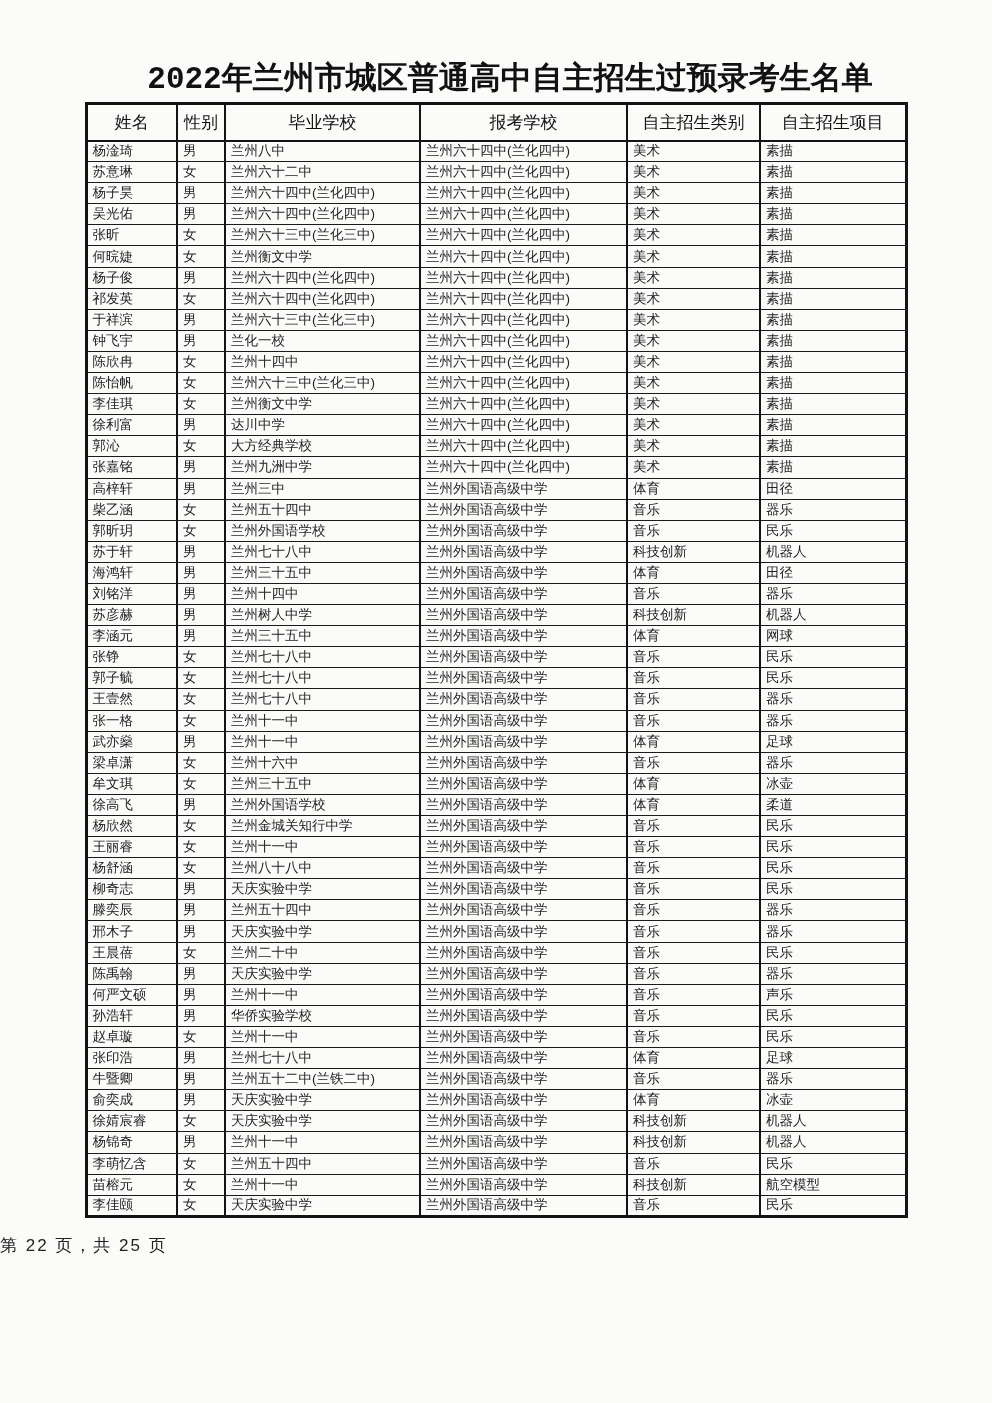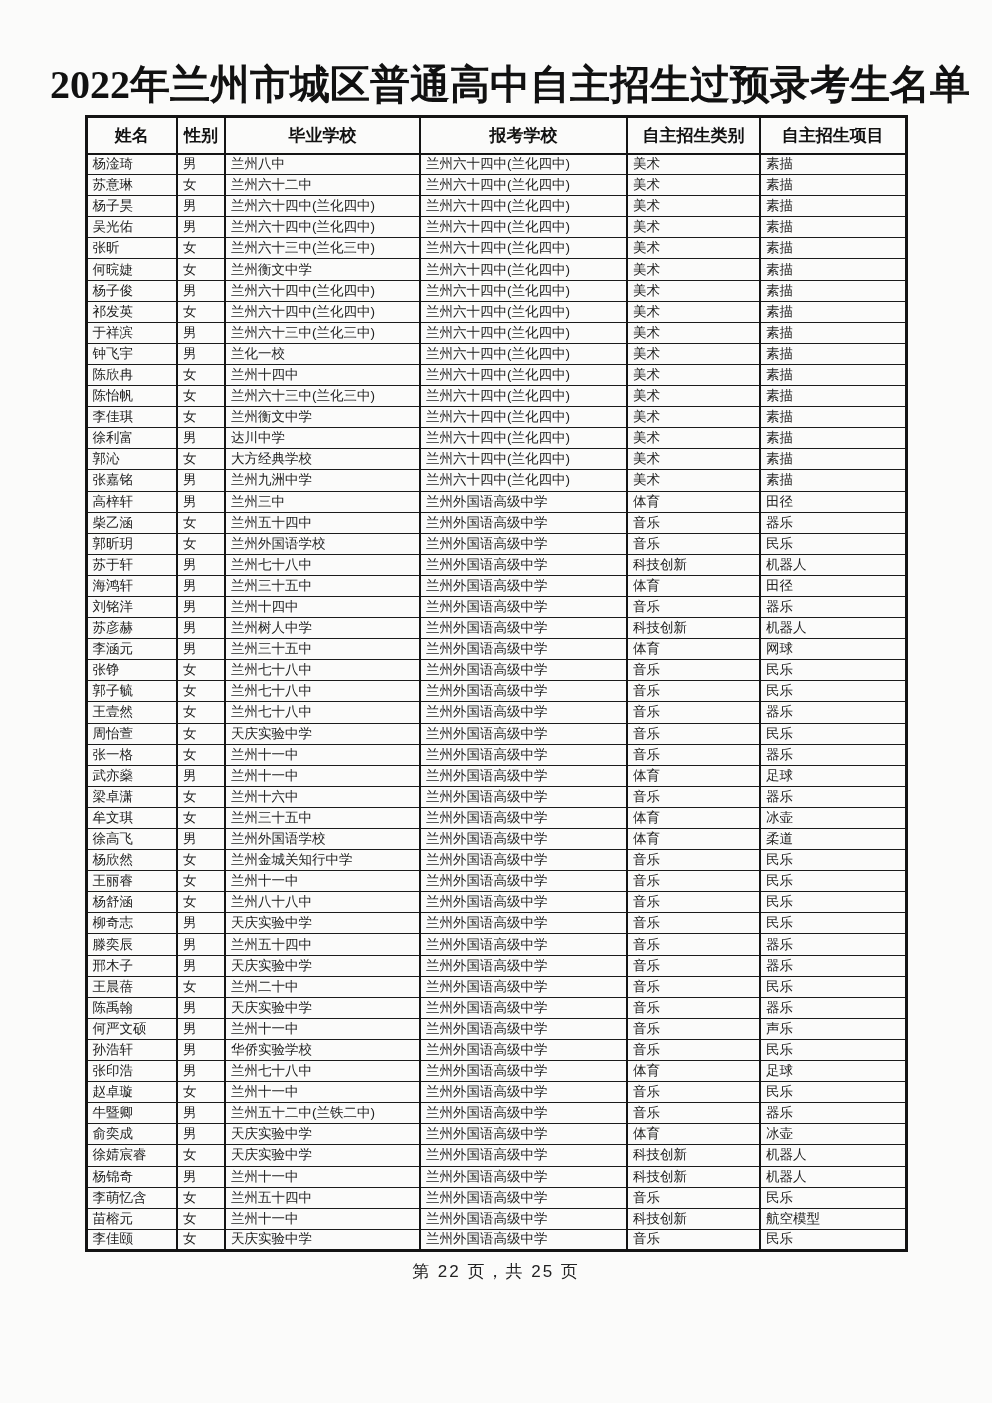--- a/index.html
+++ b/index.html
@@ -12,62 +12,61 @@
     height: 1403px;
     margin: 0 auto;
     background: #fbfbfa;
     color: #1c1c1c;
     overflow: hidden;
   }
 
   .doc-title {
     margin-top: 57px;
     text-align: center;
-    font-size: 40px;
+    font-size: 31px;
     font-weight: bold;
     letter-spacing: 0px;
     color: #111;
-    font-family: Liberation Serif, serif;
+    font-family: Liberation Mono, monospace;
     padding-left: 28px;
   }
 
   table.roster {
     margin: 3px auto 0 auto;
     width: 820px;
     border-collapse: collapse;
     table-layout: fixed;
     border: 3px solid #141414;
   }
 
   table.roster th {
     border: 2px solid #141414;
     font-size: 17px;
-    font-weight: bold;
+    font-weight: normal;
     text-align: center;
     height: 37px;
     color: #111;
     background: #fbfbfa;
   }
 
   table.roster td {
     border: 1px solid #1b1b1b;
     border-left: 2px solid #141414;
     font-size: 13.5px;
     height: 21.1px;
     padding: 0 0 0 5px;
     text-align: left;
     vertical-align: middle;
     white-space: nowrap;
     overflow: hidden;
     color: #222;
   }
 
   .page-footer {
-    margin-top: 8px;
-    text-align: center;
+    margin-top: 16px;
     font-size: 17px;
     color: #222;
     letter-spacing: 2px;
   }
 </style>
 </head>
 <body>
 
 <div class="page">
 
@@ -303,162 +302,154 @@
         </tr>
         <tr>
           <td>王壹然</td>
           <td>女</td>
           <td>兰州七十八中</td>
           <td>兰州外国语高级中学</td>
           <td>音乐</td>
           <td>器乐</td>
         </tr>
         <tr>
-          <td>周怡萱</td>
-          <td>女</td>
+          <td>张一格</td>
+          <td>女</td>
+          <td>兰州十一中</td>
+          <td>兰州外国语高级中学</td>
+          <td>音乐</td>
+          <td>器乐</td>
+        </tr>
+        <tr>
+          <td>武亦燊</td>
+          <td>男</td>
+          <td>兰州十一中</td>
+          <td>兰州外国语高级中学</td>
+          <td>体育</td>
+          <td>足球</td>
+        </tr>
+        <tr>
+          <td>梁卓潇</td>
+          <td>女</td>
+          <td>兰州十六中</td>
+          <td>兰州外国语高级中学</td>
+          <td>音乐</td>
+          <td>器乐</td>
+        </tr>
+        <tr>
+          <td>牟文琪</td>
+          <td>女</td>
+          <td>兰州三十五中</td>
+          <td>兰州外国语高级中学</td>
+          <td>体育</td>
+          <td>冰壶</td>
+        </tr>
+        <tr>
+          <td>徐高飞</td>
+          <td>男</td>
+          <td>兰州外国语学校</td>
+          <td>兰州外国语高级中学</td>
+          <td>体育</td>
+          <td>柔道</td>
+        </tr>
+        <tr>
+          <td>杨欣然</td>
+          <td>女</td>
+          <td>兰州金城关知行中学</td>
+          <td>兰州外国语高级中学</td>
+          <td>音乐</td>
+          <td>民乐</td>
+        </tr>
+        <tr>
+          <td>王丽睿</td>
+          <td>女</td>
+          <td>兰州十一中</td>
+          <td>兰州外国语高级中学</td>
+          <td>音乐</td>
+          <td>民乐</td>
+        </tr>
+        <tr>
+          <td>杨舒涵</td>
+          <td>女</td>
+          <td>兰州八十八中</td>
+          <td>兰州外国语高级中学</td>
+          <td>音乐</td>
+          <td>民乐</td>
+        </tr>
+        <tr>
+          <td>柳奇志</td>
+          <td>男</td>
           <td>天庆实验中学</td>
           <td>兰州外国语高级中学</td>
           <td>音乐</td>
           <td>民乐</td>
         </tr>
         <tr>
-          <td>张一格</td>
-          <td>女</td>
-          <td>兰州十一中</td>
-          <td>兰州外国语高级中学</td>
-          <td>音乐</td>
-          <td>器乐</td>
-        </tr>
-        <tr>
-          <td>武亦燊</td>
-          <td>男</td>
-          <td>兰州十一中</td>
+          <td>滕奕辰</td>
+          <td>男</td>
+          <td>兰州五十四中</td>
+          <td>兰州外国语高级中学</td>
+          <td>音乐</td>
+          <td>器乐</td>
+        </tr>
+        <tr>
+          <td>邢木子</td>
+          <td>男</td>
+          <td>天庆实验中学</td>
+          <td>兰州外国语高级中学</td>
+          <td>音乐</td>
+          <td>器乐</td>
+        </tr>
+        <tr>
+          <td>王晨蓓</td>
+          <td>女</td>
+          <td>兰州二十中</td>
+          <td>兰州外国语高级中学</td>
+          <td>音乐</td>
+          <td>民乐</td>
+        </tr>
+        <tr>
+          <td>陈禹翰</td>
+          <td>男</td>
+          <td>天庆实验中学</td>
+          <td>兰州外国语高级中学</td>
+          <td>音乐</td>
+          <td>器乐</td>
+        </tr>
+        <tr>
+          <td>何严文硕</td>
+          <td>男</td>
+          <td>兰州十一中</td>
+          <td>兰州外国语高级中学</td>
+          <td>音乐</td>
+          <td>声乐</td>
+        </tr>
+        <tr>
+          <td>孙浩轩</td>
+          <td>男</td>
+          <td>华侨实验学校</td>
+          <td>兰州外国语高级中学</td>
+          <td>音乐</td>
+          <td>民乐</td>
+        </tr>
+        <tr>
+          <td>赵卓璇</td>
+          <td>女</td>
+          <td>兰州十一中</td>
+          <td>兰州外国语高级中学</td>
+          <td>音乐</td>
+          <td>民乐</td>
+        </tr>
+        <tr>
+          <td>张印浩</td>
+          <td>男</td>
+          <td>兰州七十八中</td>
           <td>兰州外国语高级中学</td>
           <td>体育</td>
           <td>足球</td>
-        </tr>
-        <tr>
-          <td>梁卓潇</td>
-          <td>女</td>
-          <td>兰州十六中</td>
-          <td>兰州外国语高级中学</td>
-          <td>音乐</td>
-          <td>器乐</td>
-        </tr>
-        <tr>
-          <td>牟文琪</td>
-          <td>女</td>
-          <td>兰州三十五中</td>
-          <td>兰州外国语高级中学</td>
-          <td>体育</td>
-          <td>冰壶</td>
-        </tr>
-        <tr>
-          <td>徐高飞</td>
-          <td>男</td>
-          <td>兰州外国语学校</td>
-          <td>兰州外国语高级中学</td>
-          <td>体育</td>
-          <td>柔道</td>
-        </tr>
-        <tr>
-          <td>杨欣然</td>
-          <td>女</td>
-          <td>兰州金城关知行中学</td>
-          <td>兰州外国语高级中学</td>
-          <td>音乐</td>
-          <td>民乐</td>
-        </tr>
-        <tr>
-          <td>王丽睿</td>
-          <td>女</td>
-          <td>兰州十一中</td>
-          <td>兰州外国语高级中学</td>
-          <td>音乐</td>
-          <td>民乐</td>
-        </tr>
-        <tr>
-          <td>杨舒涵</td>
-          <td>女</td>
-          <td>兰州八十八中</td>
-          <td>兰州外国语高级中学</td>
-          <td>音乐</td>
-          <td>民乐</td>
-        </tr>
-        <tr>
-          <td>柳奇志</td>
-          <td>男</td>
-          <td>天庆实验中学</td>
-          <td>兰州外国语高级中学</td>
-          <td>音乐</td>
-          <td>民乐</td>
-        </tr>
-        <tr>
-          <td>滕奕辰</td>
-          <td>男</td>
-          <td>兰州五十四中</td>
-          <td>兰州外国语高级中学</td>
-          <td>音乐</td>
-          <td>器乐</td>
-        </tr>
-        <tr>
-          <td>邢木子</td>
-          <td>男</td>
-          <td>天庆实验中学</td>
-          <td>兰州外国语高级中学</td>
-          <td>音乐</td>
-          <td>器乐</td>
-        </tr>
-        <tr>
-          <td>王晨蓓</td>
-          <td>女</td>
-          <td>兰州二十中</td>
-          <td>兰州外国语高级中学</td>
-          <td>音乐</td>
-          <td>民乐</td>
-        </tr>
-        <tr>
-          <td>陈禹翰</td>
-          <td>男</td>
-          <td>天庆实验中学</td>
-          <td>兰州外国语高级中学</td>
-          <td>音乐</td>
-          <td>器乐</td>
-        </tr>
-        <tr>
-          <td>何严文硕</td>
-          <td>男</td>
-          <td>兰州十一中</td>
-          <td>兰州外国语高级中学</td>
-          <td>音乐</td>
-          <td>声乐</td>
-        </tr>
-        <tr>
-          <td>孙浩轩</td>
-          <td>男</td>
-          <td>华侨实验学校</td>
-          <td>兰州外国语高级中学</td>
-          <td>音乐</td>
-          <td>民乐</td>
-        </tr>
-        <tr>
-          <td>张印浩</td>
-          <td>男</td>
-          <td>兰州七十八中</td>
-          <td>兰州外国语高级中学</td>
-          <td>体育</td>
-          <td>足球</td>
-        </tr>
-        <tr>
-          <td>赵卓璇</td>
-          <td>女</td>
-          <td>兰州十一中</td>
-          <td>兰州外国语高级中学</td>
-          <td>音乐</td>
-          <td>民乐</td>
         </tr>
         <tr>
           <td>牛暨卿</td>
           <td>男</td>
           <td>兰州五十二中(兰铁二中)</td>
           <td>兰州外国语高级中学</td>
           <td>音乐</td>
           <td>器乐</td>
         </tr>
         <tr>

